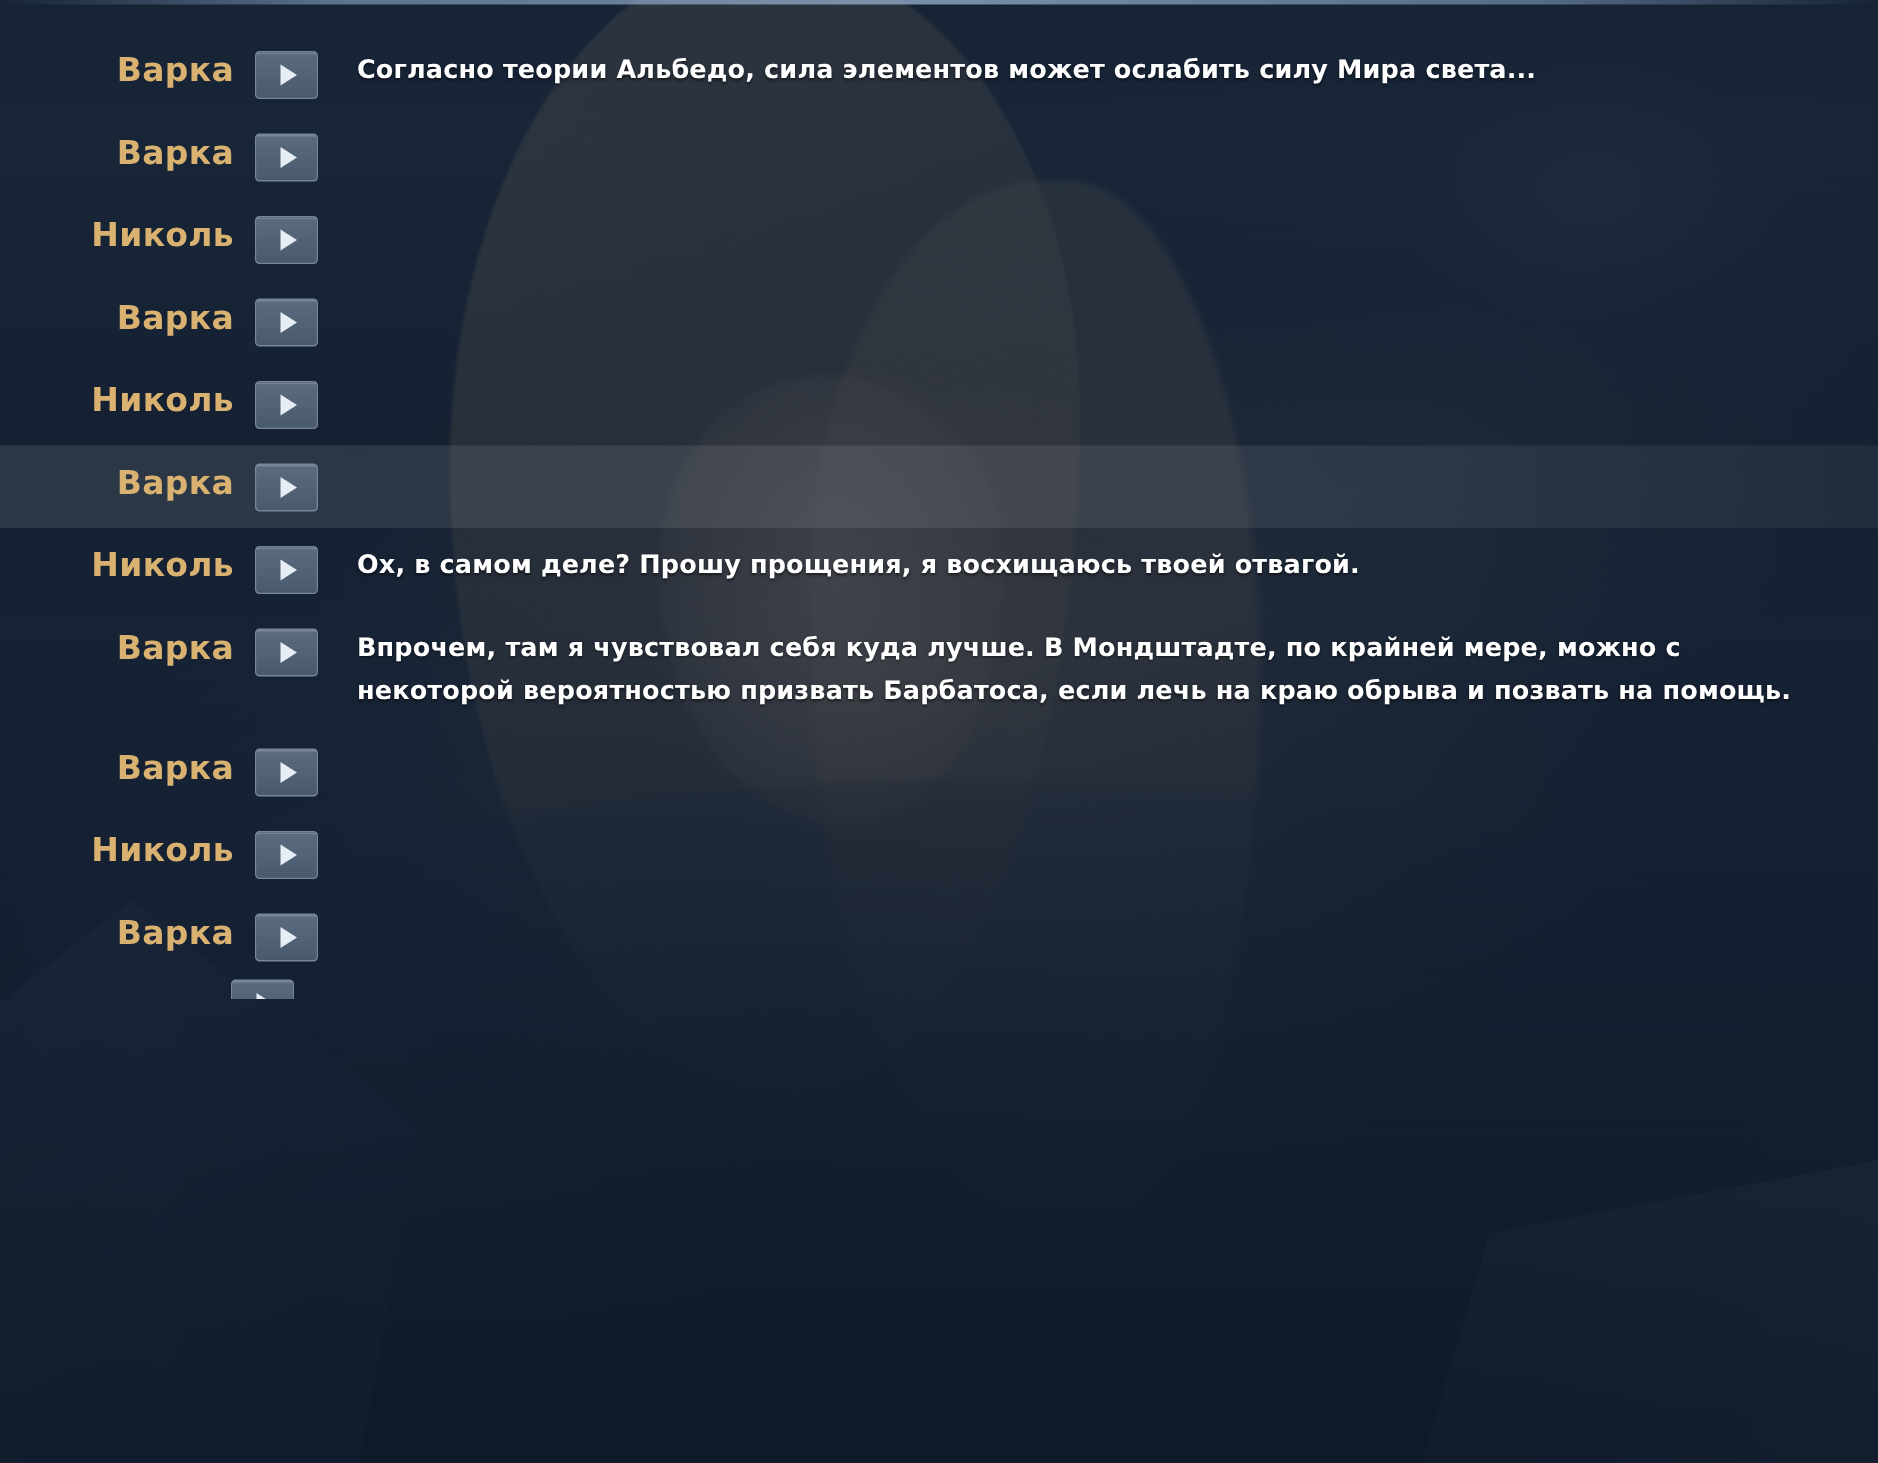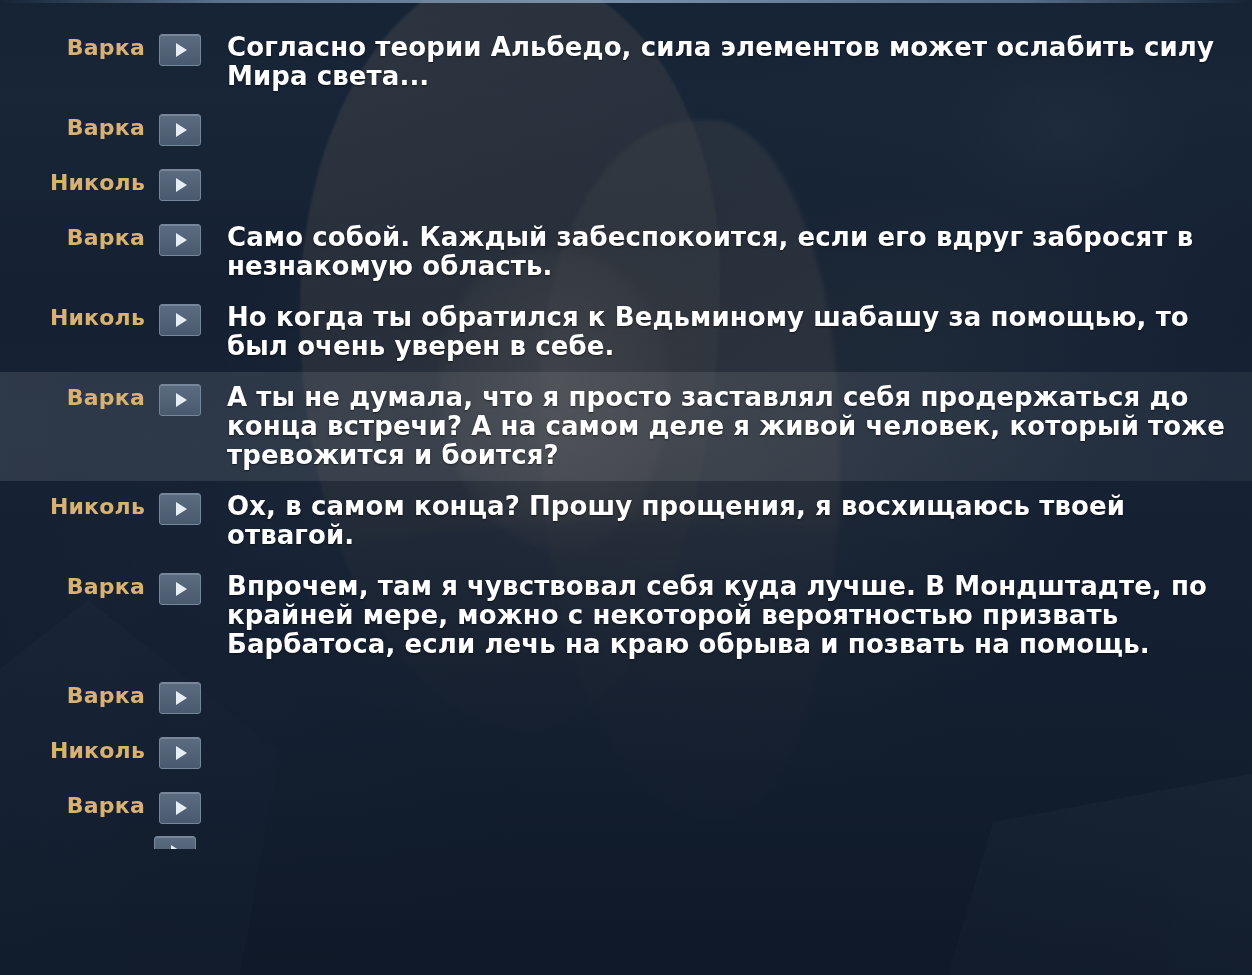--- a/index.html
+++ b/index.html
@@ -109,21 +109,21 @@
 
   
   .dialogue-list {
     position: absolute;
     left: 0; right: 0; top: 22px;
     padding-bottom: 20px;
   }
   .line {
     display: flex;
     align-items: flex-start;
-    padding: 11px 0 11px 5px;
+    padding: 11px 0 11px 16px;
     position: relative;
   }
   .line.highlight {
     background: linear-gradient(90deg, rgba(255,255,255,0.10) 0%, rgba(255,255,255,0.085) 60%, rgba(255,255,255,0.05) 100%);
   }
   .speaker {
     width: 140px;
     flex: 0 0 140px;
     text-align: right;
     padding-right: 14px;
@@ -155,21 +155,21 @@
     border-top: 7px solid transparent;
     border-bottom: 7px solid transparent;
     margin-left: 3px;
   }
 
   .text {
     flex: 1 1 auto;
     padding-left: 26px;
     padding-right: 24px;
     color: #ffffff;
-    font-size: 26px;
+    font-size: 17px;
     font-weight: bold;
     line-height: 29px;
     letter-spacing: .1px;
     text-shadow: 0 1px 2px rgba(0,0,0,0.55);
   }
 
   
   .line.clipped { overflow: hidden; height: 14px; padding: 0; }
   .line.clipped .play-btn { height: 30px; }
 </style>
@@ -210,42 +210,39 @@
         <div class="speaker nikol">Николь</div>
         <div class="play-btn">
           <span class="tri"></span>
         </div>
       </div>
       <div class="line">
         <div class="speaker varka">Варка</div>
         <div class="play-btn">
           <span class="tri"></span>
         </div>
-        <div class="text">Само собой. Каждый забеспокоится, если его вдруг забросят в незнакомую область.</div>
-      </div>
-      <div class="line">
-        <div class="speaker nikol">Николь</div>
-        <div class="play-btn">
-          <span class="tri"></span>
-        </div>
-        <div class="text">Но когда ты обратился к Ведьминому шабашу за помощью, то был очень уверен в себе.</div>
+      </div>
+      <div class="line">
+        <div class="speaker nikol">Николь</div>
+        <div class="play-btn">
+          <span class="tri"></span>
+        </div>
       </div>
       <div class="line highlight">
         <div class="speaker varka">Варка</div>
         <div class="play-btn">
           <span class="tri"></span>
         </div>
-        <div class="text">А ты не думала, что я просто заставлял себя продержаться до конца встречи? А на самом деле я живой человек, который тоже тревожится и боится?</div>
-      </div>
-      <div class="line">
-        <div class="speaker nikol">Николь</div>
-        <div class="play-btn">
-          <span class="tri"></span>
-        </div>
-        <div class="text">Ох, в самом конца? Прошу прощения, я восхищаюсь твоей отвагой.</div>
+      </div>
+      <div class="line">
+        <div class="speaker nikol">Николь</div>
+        <div class="play-btn">
+          <span class="tri"></span>
+        </div>
+        <div class="text">Ох, в самом деле? Прошу прощения, я восхищаюсь твоей отвагой.</div>
       </div>
       <div class="line">
         <div class="speaker varka">Варка</div>
         <div class="play-btn">
           <span class="tri"></span>
         </div>
         <div class="text">Впрочем, там я чувствовал себя куда лучше. В Мондштадте, по крайней мере, можно с некоторой вероятностью призвать Барбатоса, если лечь на краю обрыва и позвать на помощь.</div>
       </div>
       <div class="line">
         <div class="speaker varka">Варка</div>

